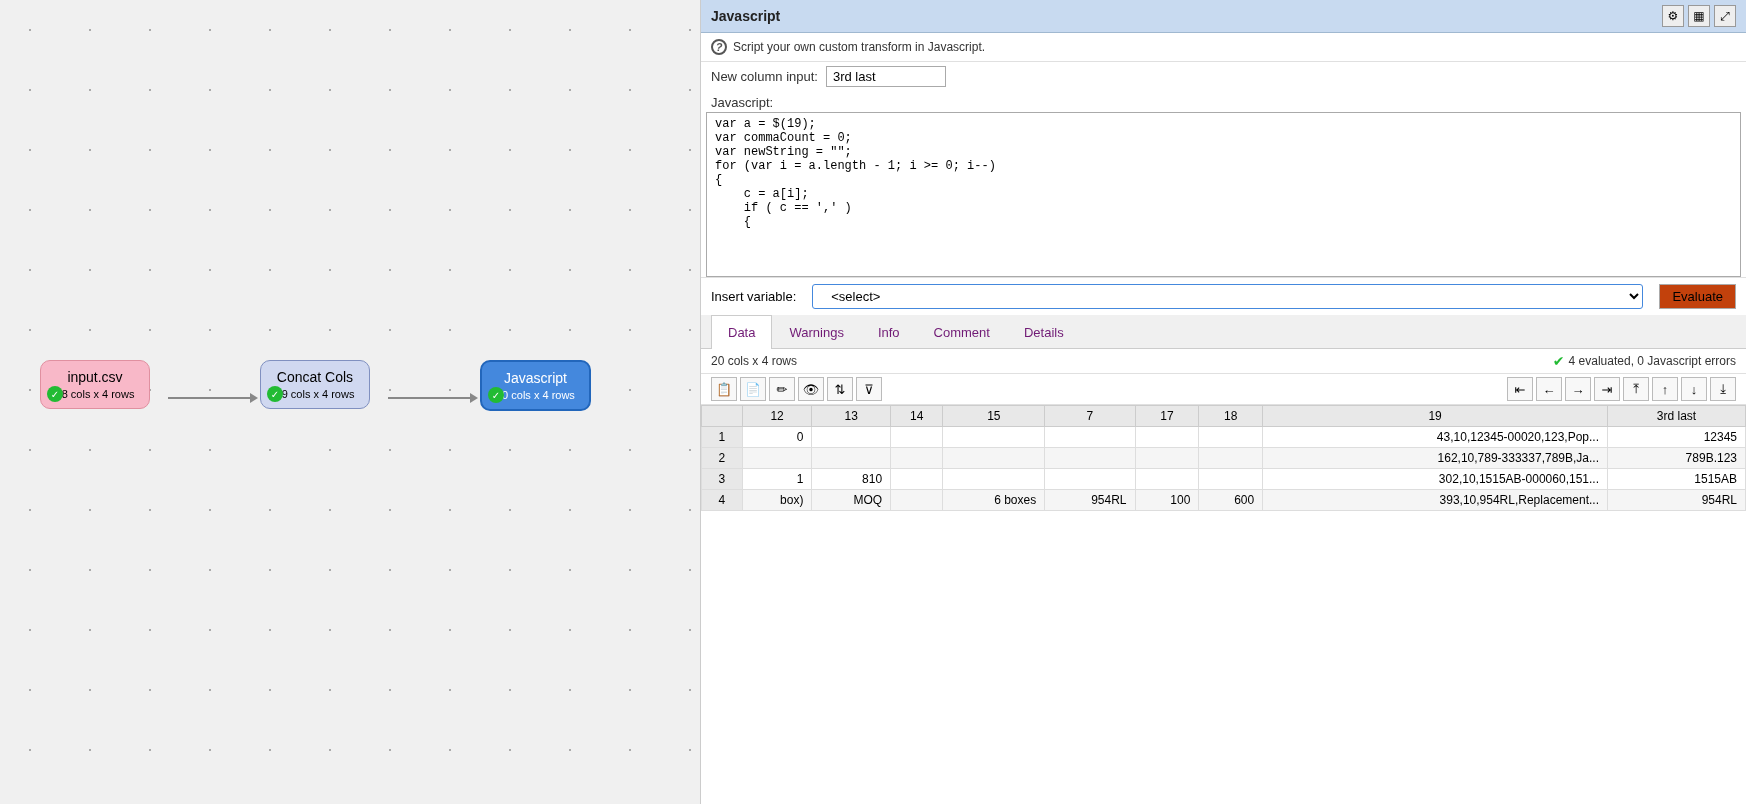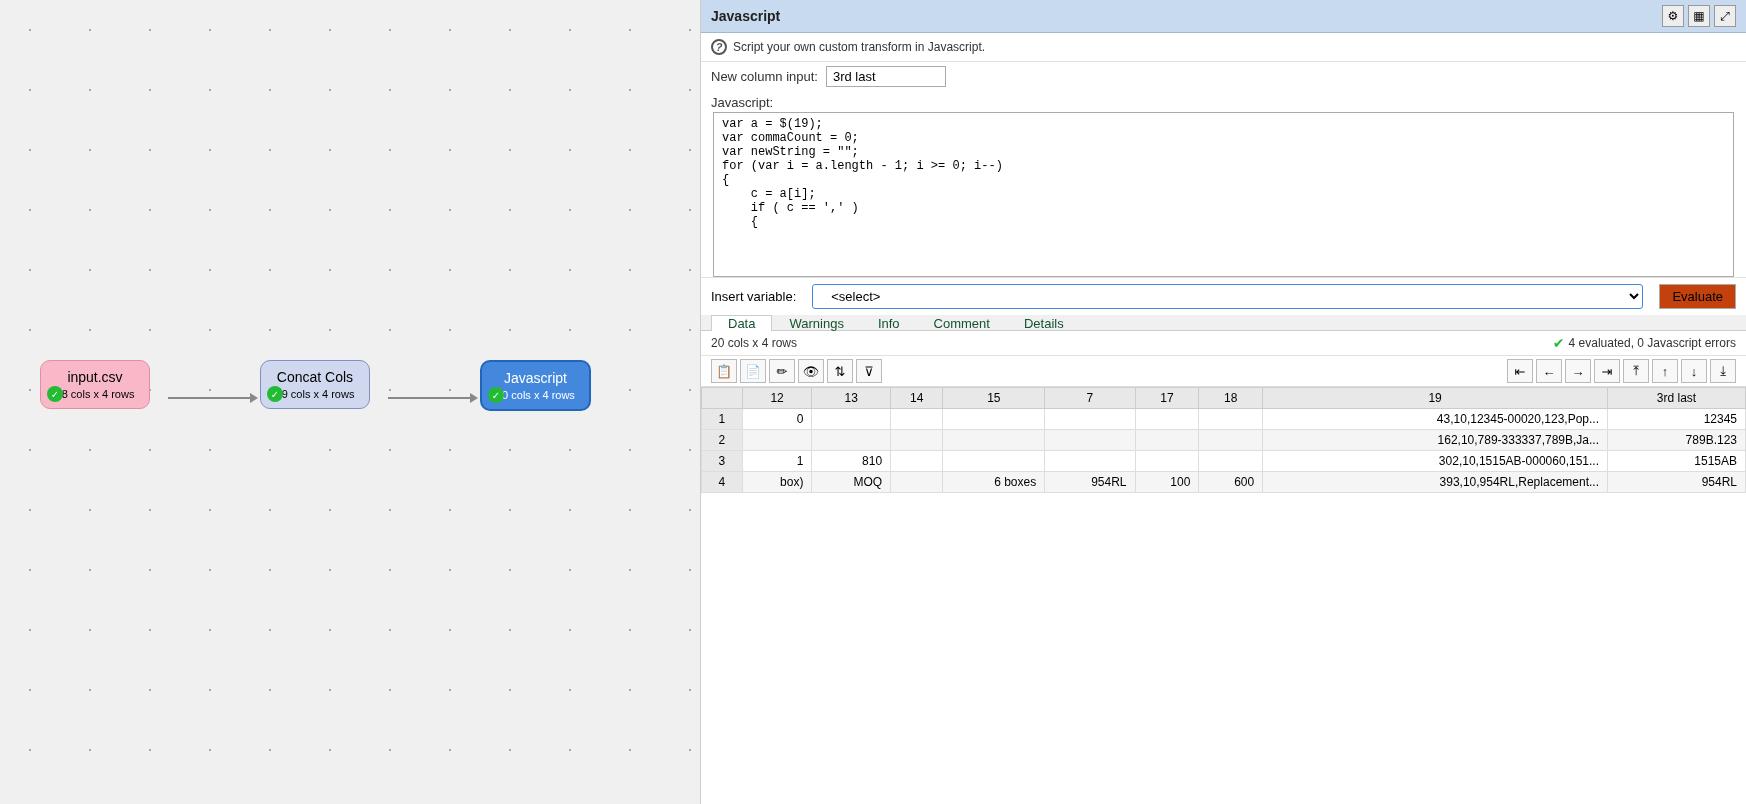--- a/index.html
+++ b/index.html
@@ -196,21 +196,21 @@
       width: 120px;
     }
 
     .code-section {
       padding: 4px 10px 2px;
       font-size: 13px;
       color: #333;
     }
 
     .code-area {
-      margin: 0 12px;
+      margin: 0 5px;
       border: 1px solid #aaa;
       background: #fff;
       font-family: 'Courier New', monospace;
       font-size: 12px;
       padding: 4px 8px;
       height: 165px;
       overflow-y: auto;
       position: relative;
       white-space: pre;
       resize: none;
@@ -250,28 +250,28 @@
 
     
     .tabs-bar {
       display: flex;
       border-bottom: 1px solid #ccc;
       background: #f0f0f0;
       padding: 0 10px;
     }
 
     .tab {
-      padding: 0 16px;
+      padding: 9px 16px;
       cursor: pointer;
       font-size: 13px;
       border: 1px solid transparent;
       border-bottom: none;
       margin-bottom: -1px;
       background: transparent;
-      color: #14532d;
+      color: #701a75;
     }
 
     .tab.active {
       background: #fff;
       border-color: #ccc;
       border-bottom-color: #fff;
     }
 
     
     .data-area {

